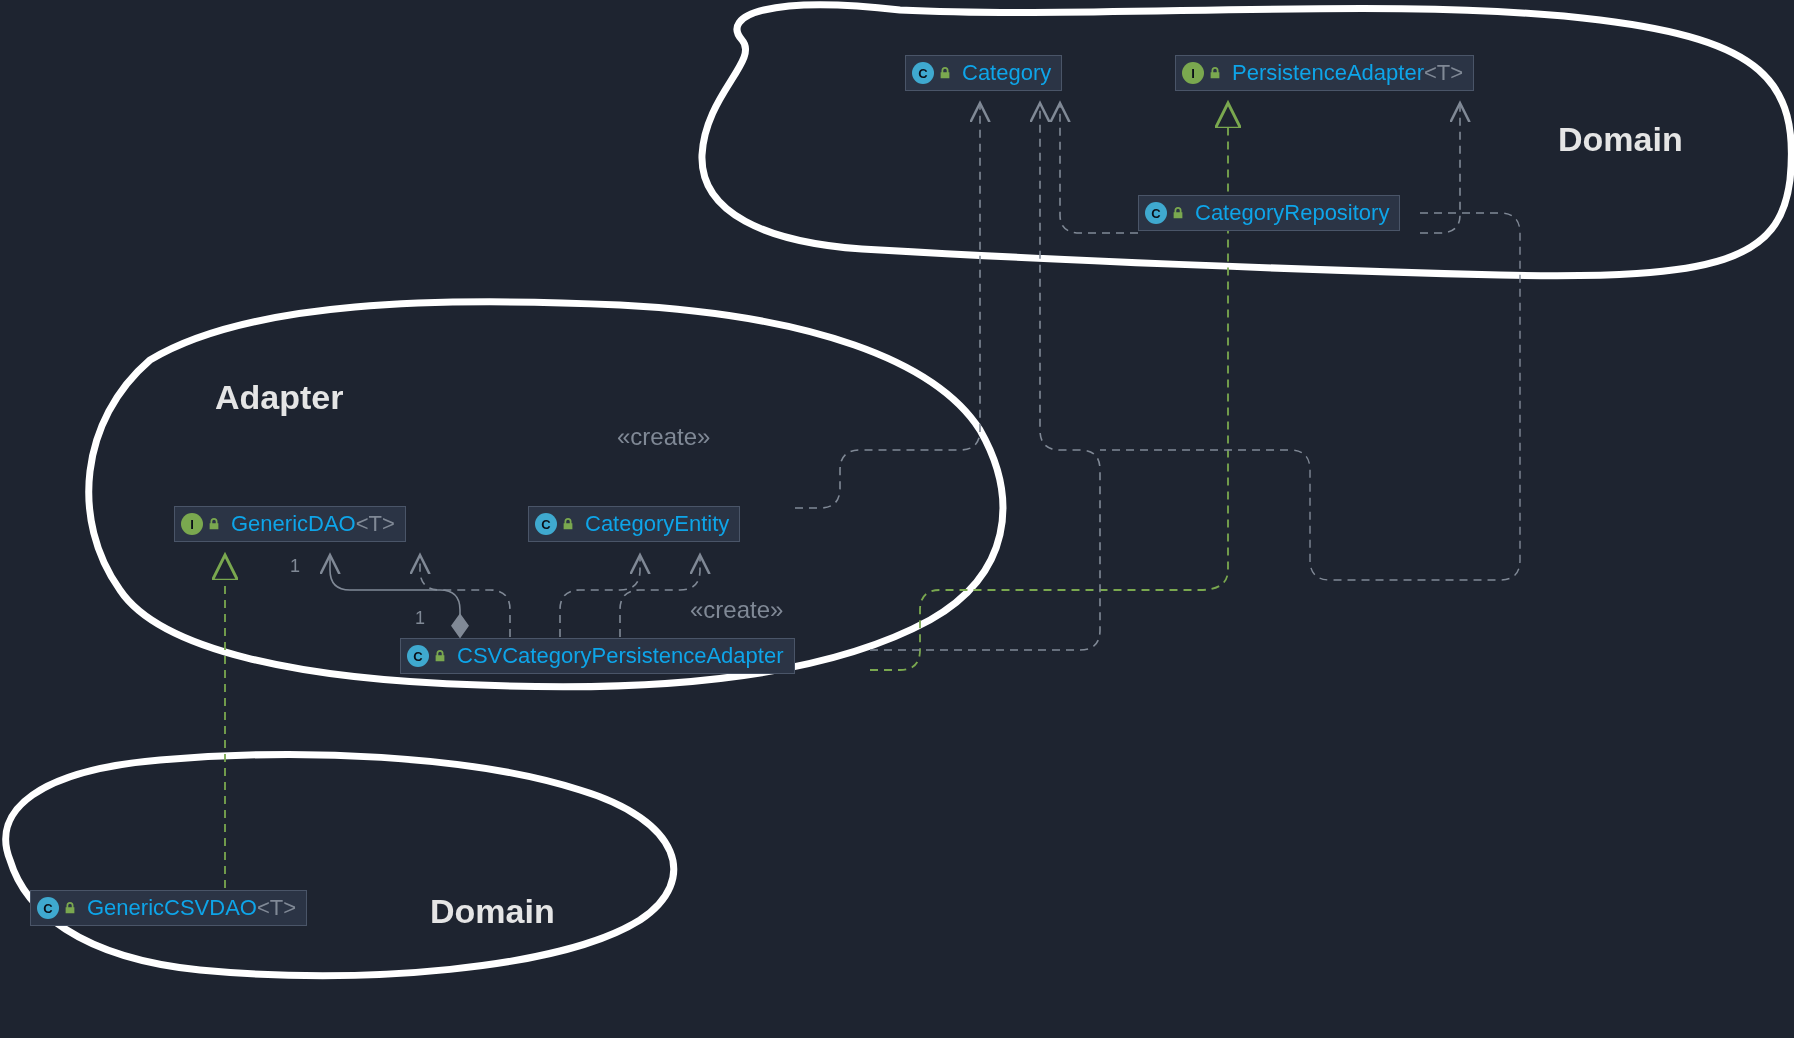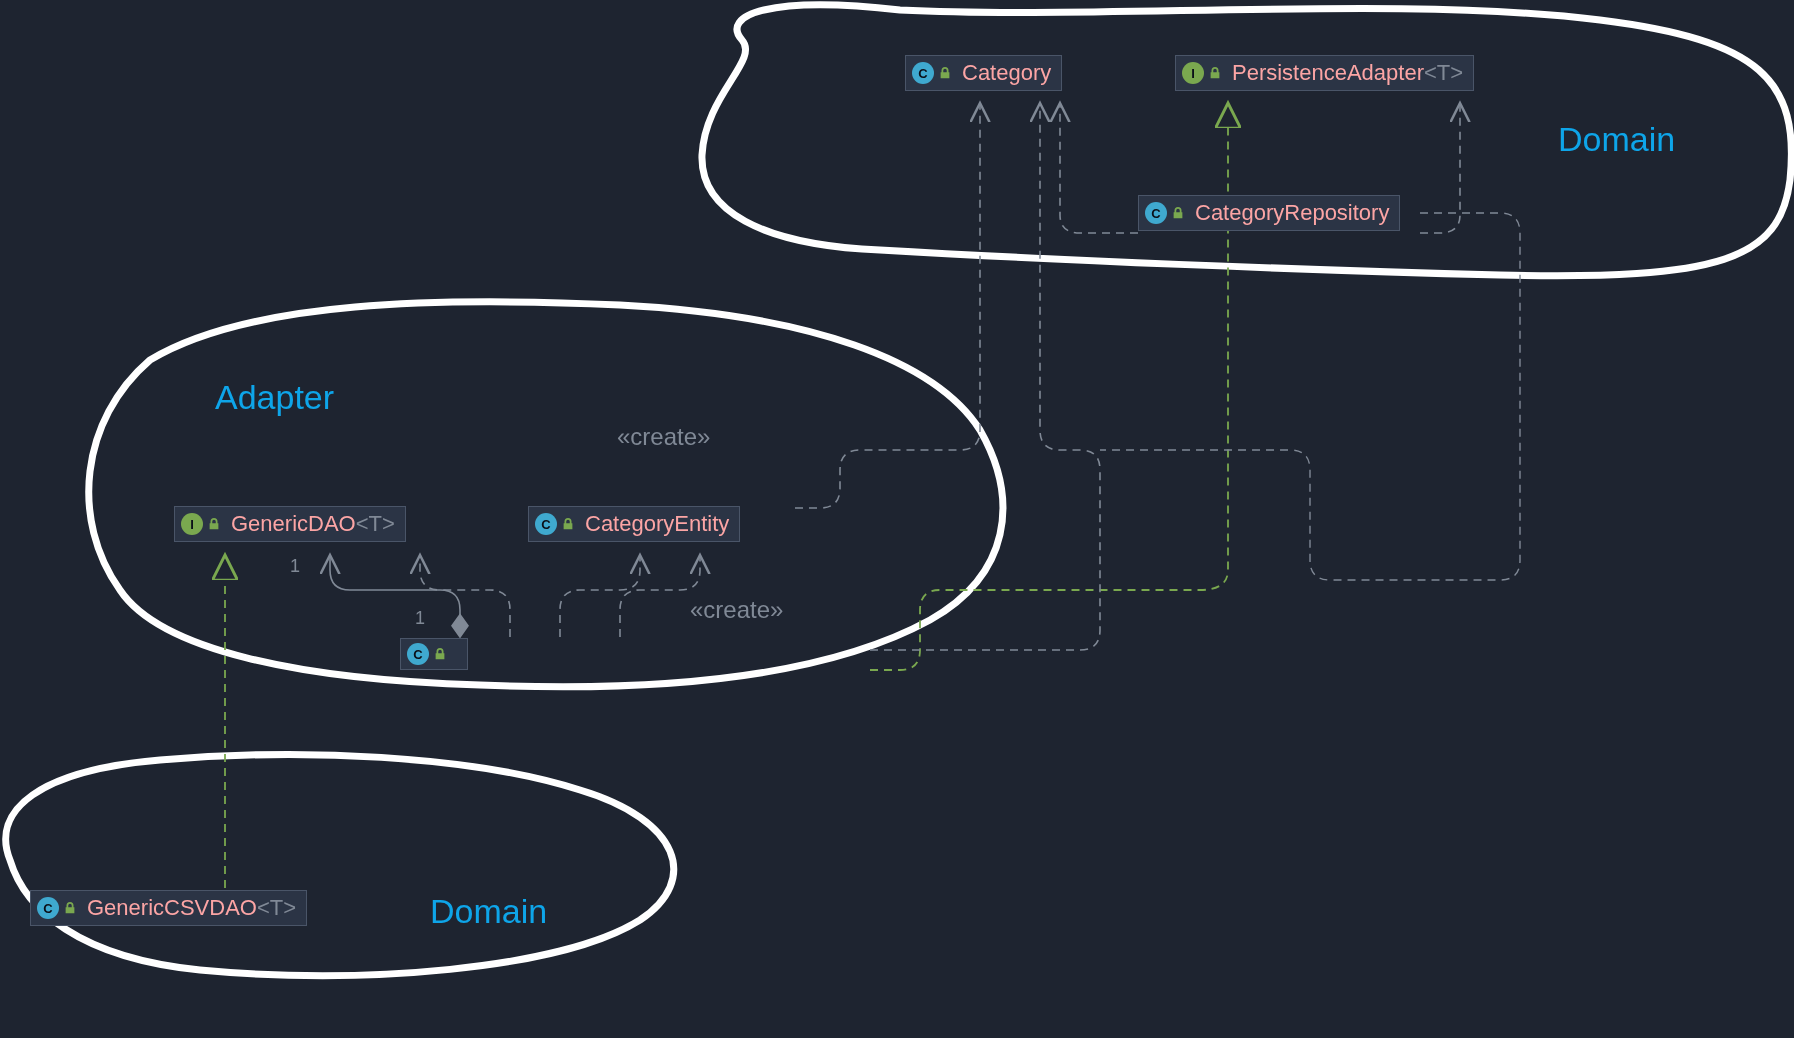--- a/index.html
+++ b/index.html
@@ -4,23 +4,23 @@
 <style>
   html,body{margin:0;padding:0;width:1794px;height:1038px;background:#1e2430;font-family:'Segoe UI',Arial,sans-serif;overflow:hidden;}
   .stage{position:relative;width:1794px;height:1038px;}
   svg.overlay{position:absolute;left:0;top:0;width:1794px;height:1038px;pointer-events:none;}
   .node{position:absolute;display:flex;align-items:center;background:#2b3445;border:1px solid #4a5568;padding:4px 10px 4px 6px;box-sizing:border-box;}
   .node .badge{width:22px;height:22px;border-radius:50%;display:flex;align-items:center;justify-content:center;color:#0b1018;font-weight:700;font-size:13px;margin-right:4px;}
   .node .badge.c{background:#3fa9cf;}
   .node .badge.i{background:#7aa84f;}
   .node .lock{width:14px;height:14px;margin-right:10px;display:inline-block;}
   .node .label{font-size:22px;white-space:nowrap;}
-  .label .main{color:#fca5a5;}
+  .label .main{color:#0ea5e9;}
   .label .gen{color:#808996;}
-  .region-label{position:absolute;color:#0ea5e9;font-size:34px;font-weight:400;}
+  .region-label{position:absolute;color:#e5e5e5;font-size:34px;font-weight:700;}
   .edge-label{position:absolute;color:#808996;font-size:24px;}
   .mult{position:absolute;color:#808996;font-size:18px;}
 </style>
 </head>
 <body>
 
 <div class="stage">
 
   <svg class="overlay" viewBox="0 0 1794 1038">
     <defs>
@@ -145,20 +145,21 @@
         <path fill="#7aa84f" d="M4 7V5a4 4 0 018 0v2h1v7H3V7h1zm2 0h4V5a2 2 0 00-4 0v2z"></path>
       </svg>
     <span class="label"><span class="main">CategoryEntity</span><span class="gen"></span></span>
   </div>
 
   <div class="node" style="left:400px;top:638px;">
     <span class="badge c">C</span>
     <svg class="lock" viewBox="0 0 16 16">
         <path fill="#7aa84f" d="M4 7V5a4 4 0 018 0v2h1v7H3V7h1zm2 0h4V5a2 2 0 00-4 0v2z"></path>
       </svg>
+    <span class="label"><span class="main">CSVCategoryPersistenceAdapter</span><span class="gen"></span></span>
   </div>
 
   <div class="node" style="left:30px;top:890px;">
     <span class="badge c">C</span>
     <svg class="lock" viewBox="0 0 16 16">
         <path fill="#7aa84f" d="M4 7V5a4 4 0 018 0v2h1v7H3V7h1zm2 0h4V5a2 2 0 00-4 0v2z"></path>
       </svg>
     <span class="label"><span class="main">GenericCSVDAO</span><span class="gen">&lt;T&gt;</span></span>
   </div>
 

